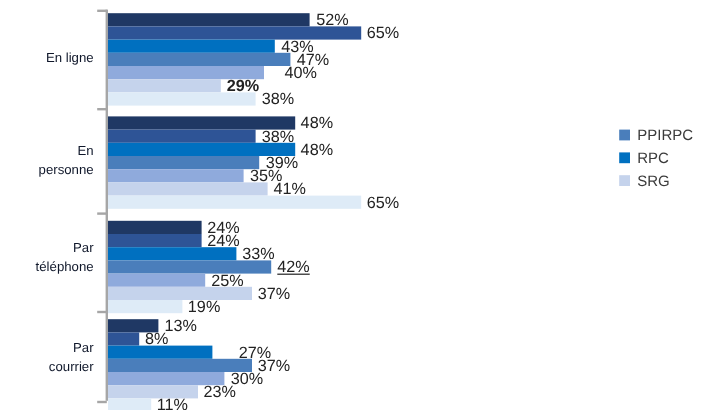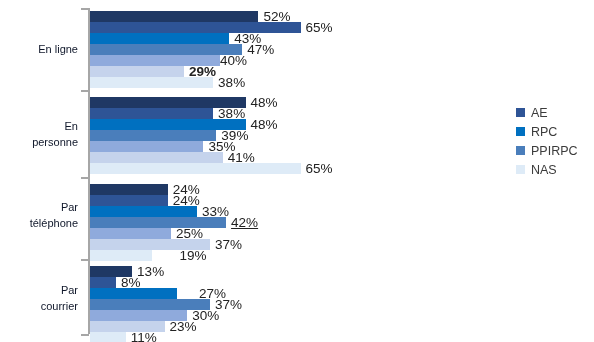--- a/index.html
+++ b/index.html
@@ -151,21 +151,21 @@
             <div class="bar-row">
               <div class="bar" style="width: 139.32px; background: rgb(0, 112, 192);"></div>
               <span class="bar-label" style="left: 144.32px;">43%</span>
             </div>
             <div class="bar-row">
               <div class="bar" style="width: 152.28px; background: rgb(74, 126, 187);"></div>
               <span class="bar-label" style="left: 157.28px;">47%</span>
             </div>
             <div class="bar-row">
               <div class="bar" style="width: 129.6px; background: rgb(143, 170, 220);"></div>
-              <span class="bar-label" style="left: 130px;">40%</span>
+              <span class="bar-label" style="left: 147px;">40%</span>
             </div>
             <div class="bar-row">
               <div class="bar" style="width: 93.96px; background: rgb(197, 211, 236);"></div>
               <span class="bar-label" style="left: 98.96px; font-weight: bold;">29%</span>
             </div>
             <div class="bar-row">
               <div class="bar" style="width: 123.12px; background: rgb(222, 235, 247);"></div>
               <span class="bar-label" style="left: 128.12px;">38%</span>
             </div>
           </div>
@@ -227,21 +227,21 @@
             <div class="bar-row">
               <div class="bar" style="width: 81px; background: rgb(143, 170, 220);"></div>
               <span class="bar-label" style="left: 86px;">25%</span>
             </div>
             <div class="bar-row">
               <div class="bar" style="width: 119.88px; background: rgb(197, 211, 236);"></div>
               <span class="bar-label" style="left: 124.88px;">37%</span>
             </div>
             <div class="bar-row">
               <div class="bar" style="width: 61.56px; background: rgb(222, 235, 247);"></div>
-              <span class="bar-label" style="left: 66.56px; margin-left: 23px;">19%</span>
+              <span class="bar-label" style="left: 66.56px;">19%</span>
             </div>
           </div>
         </div>
         <div class="group" style="top: 266px;">
           <div class="group-label" style="top: 16px;">Par
 courrier</div>
           <div class="bars">
             <div class="bar-row">
               <div class="bar" style="width: 42.12px; background: rgb(31, 56, 100);"></div>
               <span class="bar-label" style="left: 47.12px;">13%</span>
@@ -270,30 +270,26 @@
               <div class="bar" style="width: 35.64px; background: rgb(222, 235, 247);"></div>
               <span class="bar-label" style="left: 40.64px;">11%</span>
             </div>
           </div>
         </div>
       </div>
   </div>
 
   <div id="legend">
       <div class="legend-item">
-        <span class="legend-swatch" style="background: rgb(46, 84, 150);"></span>
-        <span class="legend-text">AE</span>
+        <span class="legend-swatch" style="background: rgb(74, 126, 187);"></span>
+        <span class="legend-text">PPIRPC</span>
       </div>
       <div class="legend-item">
         <span class="legend-swatch" style="background: rgb(0, 112, 192);"></span>
         <span class="legend-text">RPC</span>
       </div>
       <div class="legend-item">
-        <span class="legend-swatch" style="background: rgb(74, 126, 187);"></span>
-        <span class="legend-text">PPIRPC</span>
-      </div>
-      <div class="legend-item">
-        <span class="legend-swatch" style="background: rgb(222, 235, 247);"></span>
-        <span class="legend-text">NAS</span>
+        <span class="legend-swatch" style="background: rgb(197, 211, 236);"></span>
+        <span class="legend-text">SRG</span>
       </div>
     </div>
 
 </div>
 
 </body></html>

